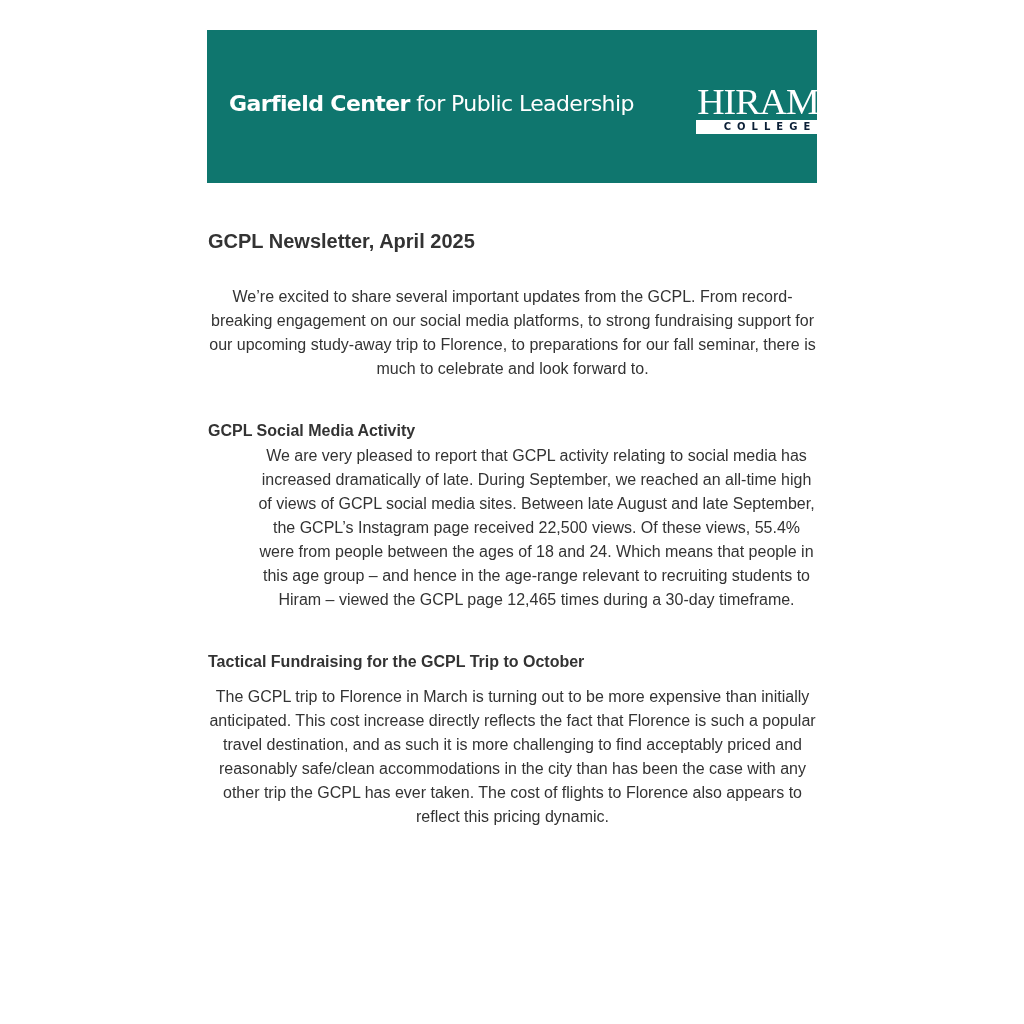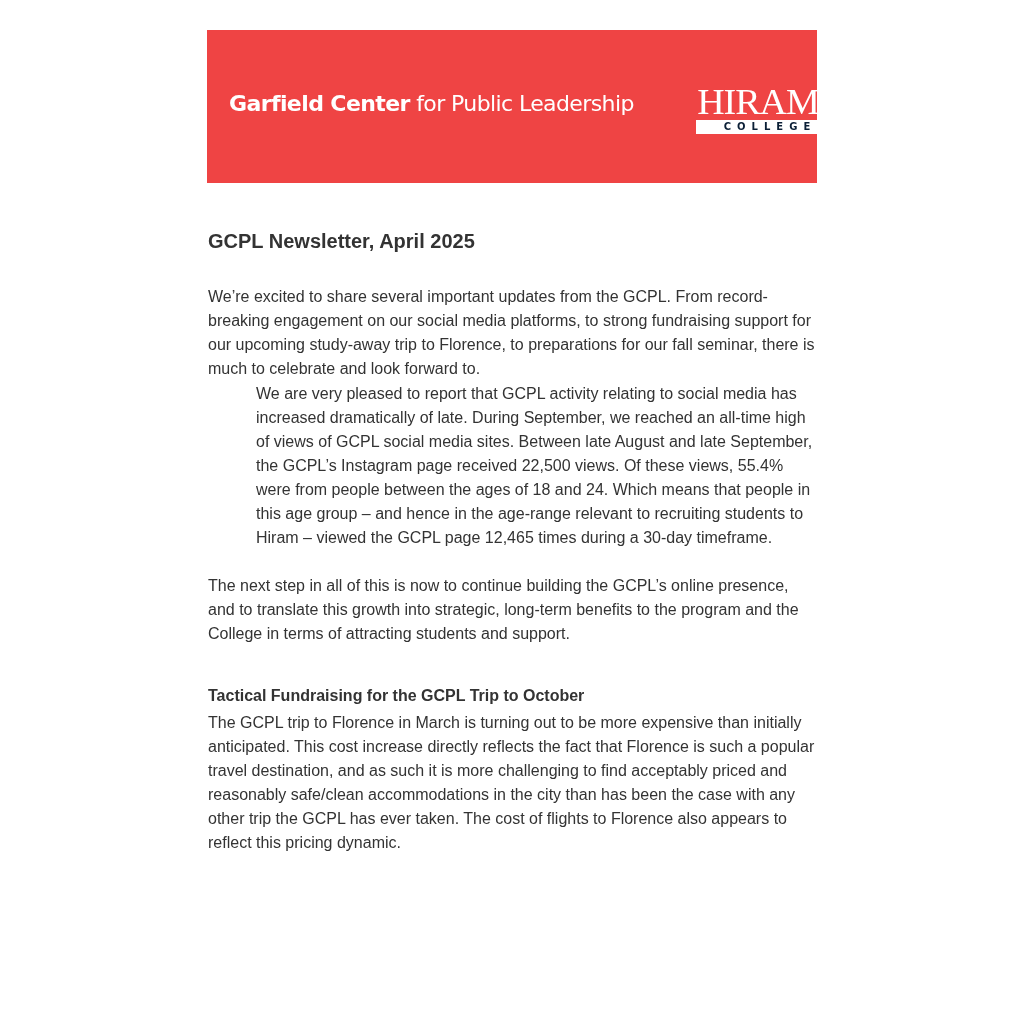--- a/index.html
+++ b/index.html
@@ -16,21 +16,21 @@
   }
   .container {
     position: absolute;
     left: 207px;
     top: 30px;
     width: 610px;
   }
   .banner {
     width: 610px;
     height: 153px;
-    background: #ef4444;
+    background: #0f766e;
     position: relative;
   }
   .banner-title {
     position: absolute;
     left: 22px;
     top: 61px;
     color: #ffffff;
     font-family: "DejaVu Sans", sans-serif;
     font-size: 22px;
     letter-spacing: -0.6px;
@@ -75,53 +75,54 @@
     font-weight: bold;
     color: #333333;
     line-height: 28px;
   }
   p {
     margin: 0;
     font-size: 16px;
     line-height: 24px;
     color: #333333;
     padding-left: 1px;
+    text-align: center;
   }
   .intro { margin-top: 30px; }
   h3 {
     margin: 0;
     font-size: 16px;
     font-weight: bold;
     line-height: 24px;
     color: #333333;
     padding-left: 1px;
   }
   .sec1-head { margin-top: 38px; }
   .sec1-p1 { margin-top: 1px; margin-left: 48px; }
   .gap { margin-top: 24px; }
   .sec2-head { margin-top: 38px; }
-  .sec2-p1 { margin-top: 3px; }
+  .sec2-p1 { margin-top: 11px; }
 </style>
 </head>
 <body>
 
 <div class="container">
   <div class="banner">
     <div class="banner-title">
       <span class="bold">Garfield Center</span>
       <span class="light">for Public Leadership</span>
     </div>
     <div class="logo">
       <div class="logo-main">HIRAM</div>
       <div class="logo-sub">COLLEGE</div>
     </div>
   </div>
 
   <div class="title">GCPL Newsletter, April 2025</div>
 
   <p class="intro">We’re excited to share several important updates from the GCPL. From record-breaking engagement on our social media platforms, to strong fundraising support for our upcoming study-away trip to Florence, to preparations for our fall seminar, there is much to celebrate and look forward to.</p>
 
+  <h3 class="sec1-head">GCPL Social Media Activity</h3>
   <p class="sec1-p1">We are very pleased to report that GCPL activity relating to social media has increased dramatically of late. During September, we reached an all-time high of views of GCPL social media sites. Between late August and late September, the GCPL’s Instagram page received 22,500 views. Of these views, 55.4% were from people between the ages of 18 and 24. Which means that people in this age group – and hence in the age-range relevant to recruiting students to Hiram – viewed the GCPL page 12,465 times during a 30-day timeframe.</p>
-  <p class="gap">The next step in all of this is now to continue building the GCPL’s online presence, and to translate this growth into strategic, long-term benefits to the program and the College in terms of attracting students and support.</p>
 
   <h3 class="sec2-head">Tactical Fundraising for the GCPL Trip to October</h3>
   <p class="sec2-p1">The GCPL trip to Florence in March is turning out to be more expensive than initially anticipated. This cost increase directly reflects the fact that Florence is such a popular travel destination, and as such it is more challenging to find acceptably priced and reasonably safe/clean accommodations in the city than has been the case with any other trip the GCPL has ever taken. The cost of flights to Florence also appears to reflect this pricing dynamic.</p>
 </div>
 
 </body></html>

